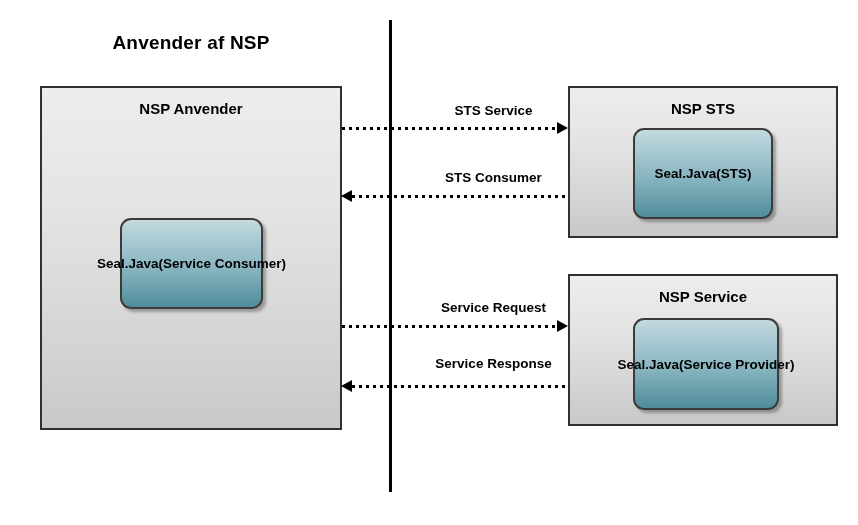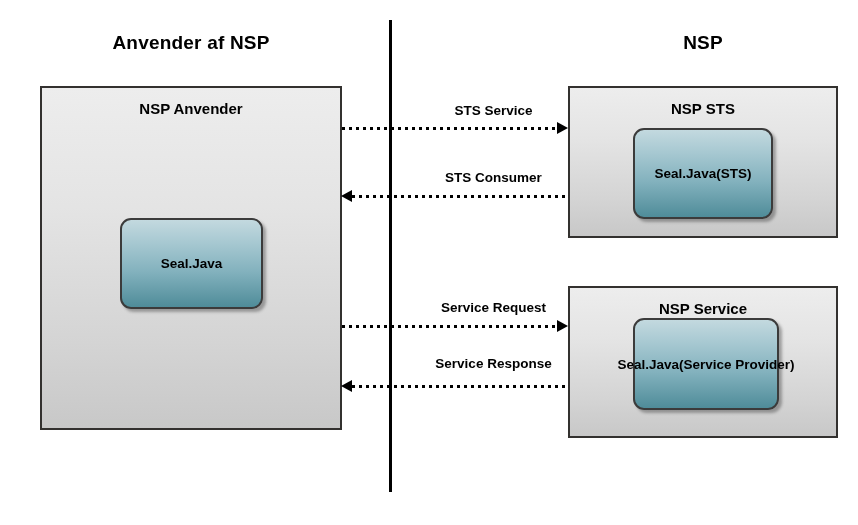--- a/index.html
+++ b/index.html
@@ -46,21 +46,21 @@
   
   .outer-box {
     position: absolute;
     border: 2px solid #33312f;
     background: linear-gradient(to bottom, #ededed 0%, #e4e4e4 35%, #d4d4d4 75%, #c8c8c8 100%);
     box-sizing: border-box;
     z-index: 2;
   }
   #box-nsp-anvender { left: 40px;  top: 86px;  width: 302px; height: 344px; }
   #box-nsp-sts      { left: 568px; top: 86px;  width: 270px; height: 152px; }
-  #box-nsp-service  { left: 568px; top: 286px; width: 270px; height: 152px; }
+  #box-nsp-service  { left: 568px; top: 274px; width: 270px; height: 152px; }
 
   .outer-label {
     position: absolute;
     left: 0;
     right: 0;
     top: 12px;
     text-align: center;
     font-size: 15px;
     font-weight: bold;
     color: #000000;
@@ -127,38 +127,38 @@
     white-space: nowrap;
     z-index: 5;
   }
 </style>
 </head>
 <body>
 
 <div id="canvas">
 
   <div class="col-title" id="title-left">Anvender af NSP</div>
-  <div class="col-title" id="title-right">NSP</div>
 
   <div id="boundary-line"></div>
 
   <div class="outer-box" id="box-nsp-anvender">
     <div class="outer-label">NSP Anvender</div>
   </div>
 
   <div class="outer-box" id="box-nsp-sts">
     <div class="outer-label">NSP STS</div>
   </div>
 
   <div class="outer-box" id="box-nsp-service">
     <div class="outer-label">NSP Service</div>
   </div>
 
   <div class="inner-box" id="inner-consumer">
     <div class="line">Seal.Java</div>
+    <div class="line">(Service Consumer)</div>
   </div>
 
   <div class="inner-box" id="inner-sts">
     <div class="line">Seal.Java</div>
     <div class="line">(STS)</div>
   </div>
 
   <div class="inner-box" id="inner-provider">
     <div class="line">Seal.Java</div>
     <div class="line">(Service Provider)</div>

